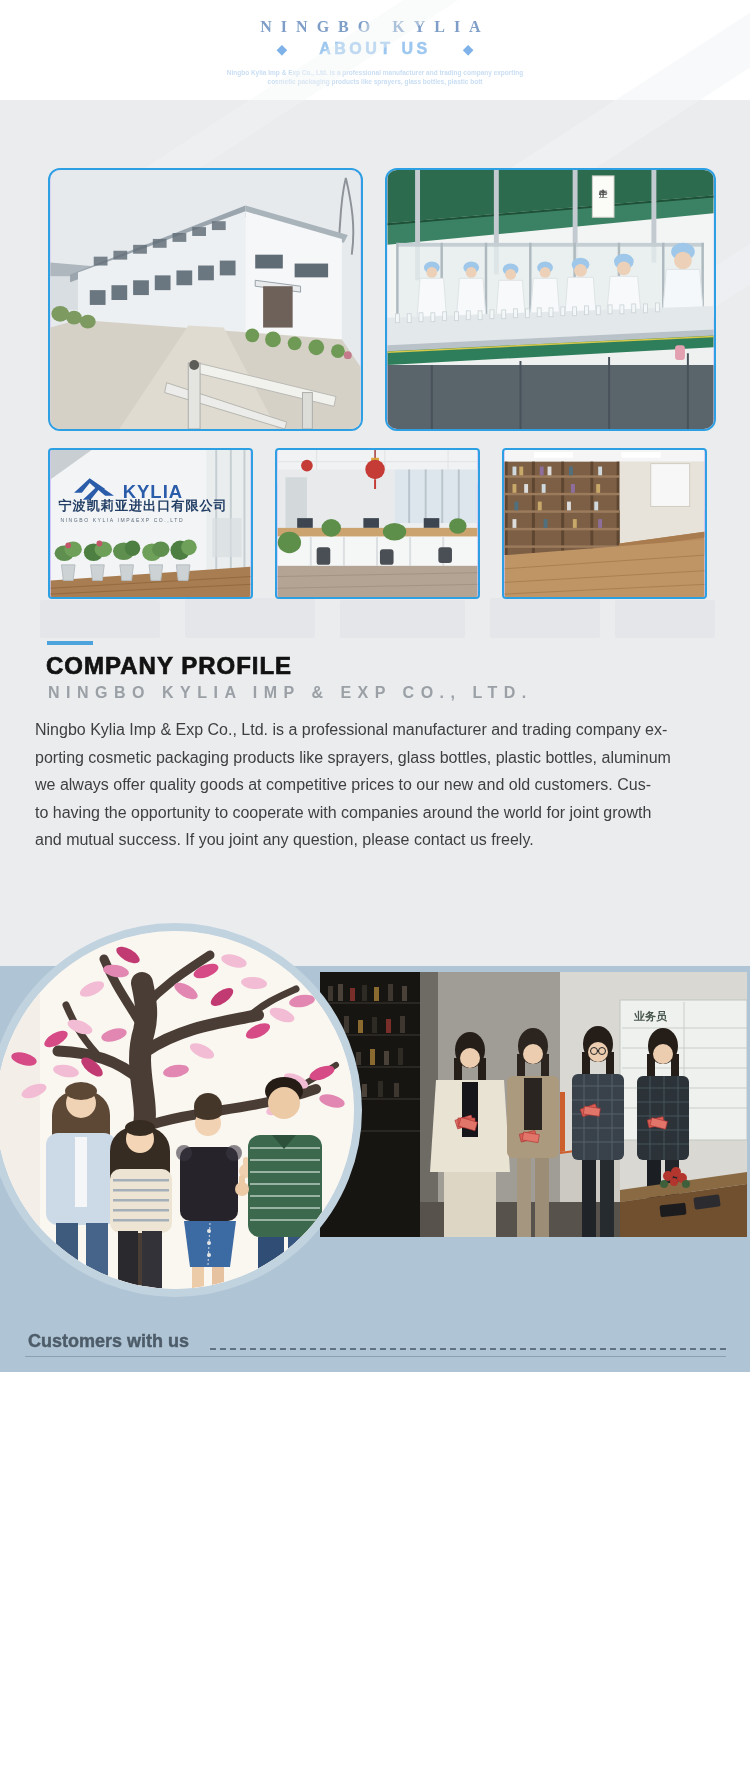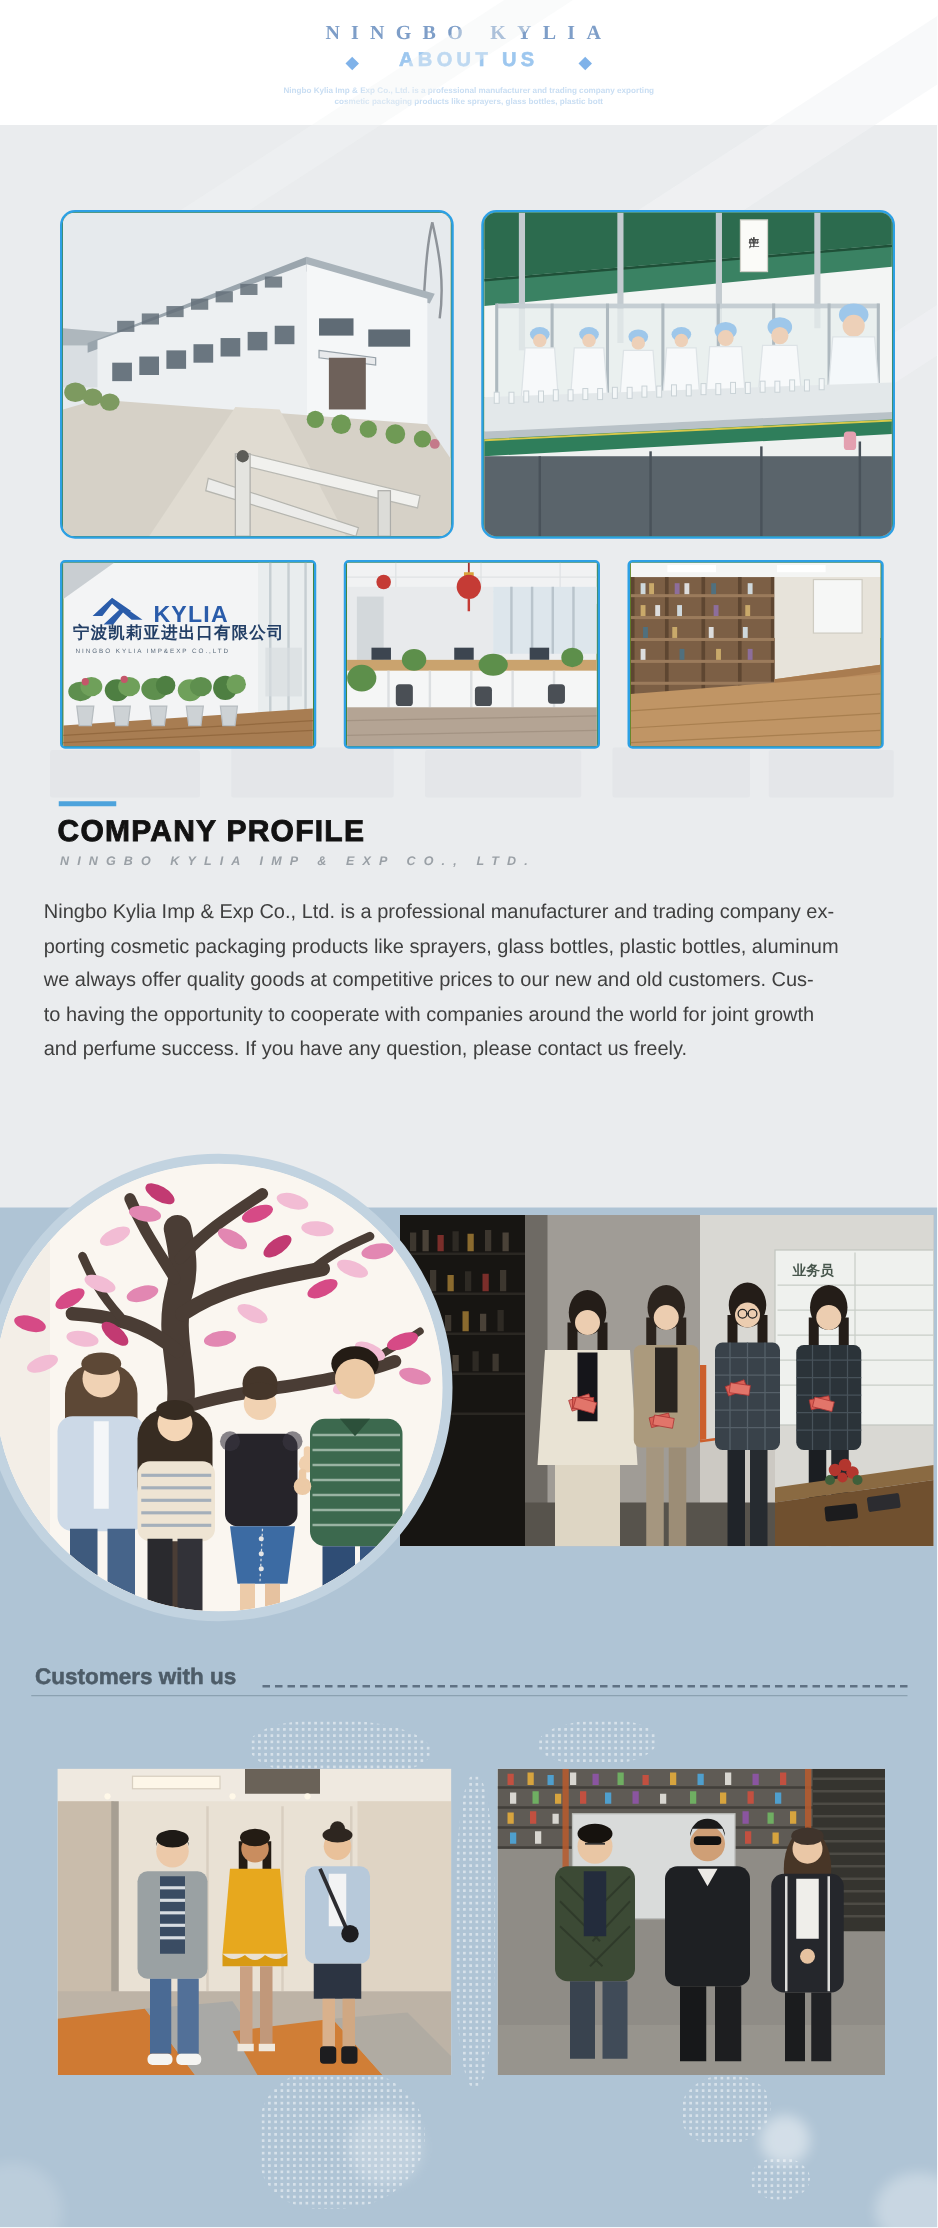--- a/index.html
+++ b/index.html
@@ -1,37 +1,37 @@
 <!DOCTYPE html>
 <html><head>
 <meta charset="utf-8">
 <style>
   html,body{margin:0;padding:0;background:#ffffff;}
-  .page{position:relative;width:750px;height:1782px;overflow:hidden;background:#ffffff;
+  .page{position:relative;width:750px;height:1372px;overflow:hidden;background:#ffffff;
         font-family:"Liberation Sans",sans-serif;}
   .abs{position:absolute;}
   
   .brand{width:750px;text-align:center;font-family:"Liberation Serif",serif;font-weight:bold;
          font-size:16px;letter-spacing:9px;color:#7e9ec8;}
   .aboutrow{width:750px;display:flex;justify-content:center;align-items:center;column-gap:32px;}
   .about-title{font-size:16px;font-weight:800;letter-spacing:3.5px;color:#9dc7ef;-webkit-text-stroke:.5px #9dc7ef;}
   .diamond{font-size:14px;color:#7fb2e9;line-height:1;}
   .tagline{width:750px;text-align:center;font-size:6.5px;color:#c9def3;line-height:8.5px;font-weight:bold;}
   
   .main-bg{left:0;top:100px;width:750px;height:867px;background:#eaecee;}
   .wm{opacity:.55;background:#f3f4f6;}
   .ghost{background:#e0e3e6;opacity:.6;border-radius:2px;}
-  .photo{border:2px solid #2da0e4;background:#4d7c0f;overflow:hidden;box-sizing:border-box;}
+  .photo{border:2px solid #2da0e4;background:#c4b5fd;overflow:hidden;box-sizing:border-box;}
   .photo svg{display:block;}
   .r12{border-radius:12px;}
   .r4{border-radius:4px;}
   
   .bar{background:#4da3dc;}
   .profile-title{font-size:24px;font-weight:800;color:#121212;letter-spacing:1px;-webkit-text-stroke:.7px #121212;}
-  .profile-sub{font-size:10px;color:#9aa0a6;letter-spacing:6.5px;font-weight:bold;font-style:italic;}
+  .profile-sub{font-size:16px;color:#9aa0a6;letter-spacing:6.5px;font-weight:bold;}
   .pline{font-size:16px;color:#3f3f3f;line-height:27.5px;white-space:nowrap;}
   
   .band{left:0;top:966px;width:750px;height:816px;background:#afc4d5;}
   .circle-photo{border:8px solid #c2d3e0;border-radius:50%;overflow:hidden;background:#faf6f0;}
   .cust-title{font-size:18px;font-weight:800;color:#4d5c68;-webkit-text-stroke:.4px #4d5c68;}
   .dashline{border-top:2px dashed #5f7183;height:0;}
   .solidline{border-top:1px solid #8ba1b1;height:0;}
   .mapdots{background-image:radial-gradient(circle,rgba(255,255,255,.9) 1px,transparent 1.3px);
            background-size:5px 5px;opacity:.55;}
   .bubble{border-radius:50%;background:rgba(255,255,255,.45);filter:blur(5px);}
@@ -398,21 +398,21 @@
   </div>
 
   <div class="abs bar" style="left:47px;top:641px;width:46px;height:4px;"></div>
   <div class="abs profile-title" style="left:46px;top:652px;">COMPANY PROFILE</div>
   <div class="abs profile-sub" style="left:48px;top:684px;">NINGBO KYLIA IMP &amp; EXP CO., LTD.</div>
   <div class="abs" style="left:35px;top:716px;width:690px;">
     <div class="pline">Ningbo Kylia Imp &amp; Exp Co., Ltd. is a professional manufacturer and trading company ex-</div>
     <div class="pline">porting cosmetic packaging products like sprayers, glass bottles, plastic bottles, aluminum</div>
     <div class="pline">we always offer quality goods at competitive prices to our new and old customers. Cus-</div>
     <div class="pline">to having the opportunity to cooperate with companies around the world for joint growth</div>
-    <div class="pline">and perfume success. If you have any question, please contact us freely.</div>
+    <div class="pline">and mutual success. If you joint any question, please contact us freely.</div>
   </div>
 
   <div class="abs band"></div>
 
   <div class="abs bphoto" style="left:320px;top:972px;width:427px;height:265px;">
     <svg width="427" height="265" viewBox="0 0 427 265">
       <rect width="427" height="265" fill="#b5b2ac"></rect>
       <rect x="100" y="0" width="140" height="265" fill="#a09c96"></rect>
       <rect x="100" y="0" width="18" height="265" fill="#6e6a64"></rect>
       <rect x="240" y="0" width="187" height="220" fill="#d9d8d3"></rect>

